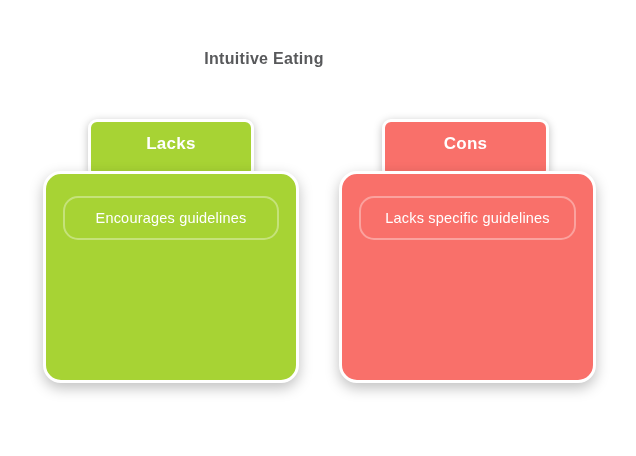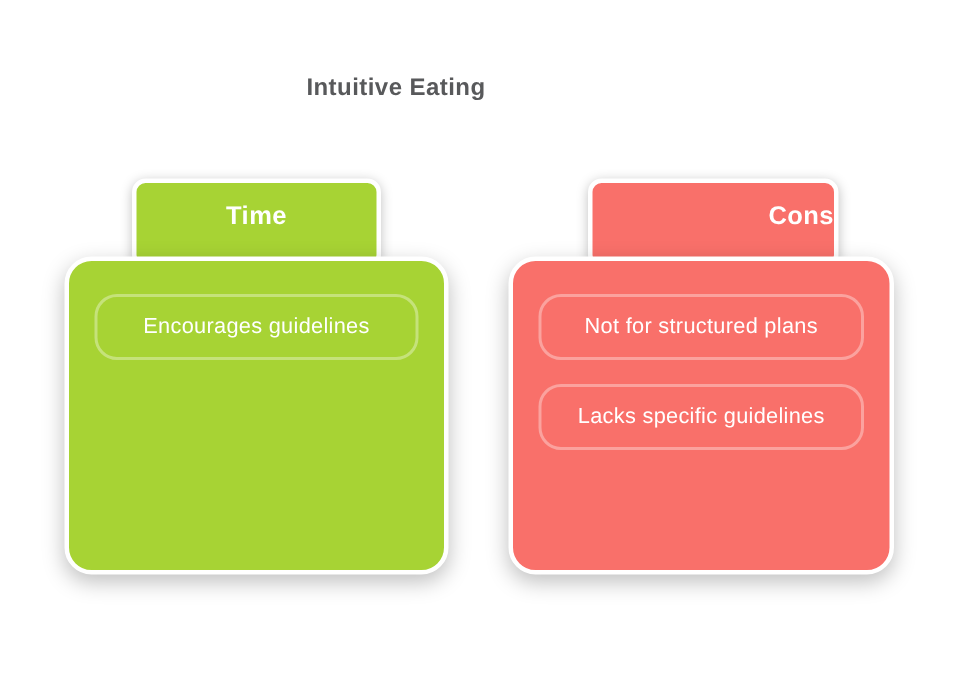--- a/index.html
+++ b/index.html
@@ -40,21 +40,21 @@
     justify-content: center;
     padding-bottom: 10px;
   }
   .tab .tab-label {
     color: #ffffff;
     font-size: 17px;
     font-weight: 700;
     letter-spacing: 0.3px;
   }
   .tab.pros { left: 88px;  width: 166px; background: var(--pros, #a7d334); }
-  .tab.cons { left: 392px; width: 167px; background: var(--cons, #f9706a); justify-content: flex-end; }
+  .tab.cons { left: 382px; width: 167px; background: var(--cons, #f9706a); }
   .col-body {
     position: absolute;
     top: 171px;
     height: 212px;
     box-sizing: border-box;
     border: 3px solid #ffffff;
     border-radius: 18px;
     box-shadow: 0 5px 14px rgba(0,0,0,0.25);
     z-index: 2;
     display: flex;
@@ -80,29 +80,28 @@
   }
 </style>
 </head>
 <body>
 
 <div class="canvas">
 
   <h1 class="title">Intuitive Eating</h1>
 
   <div class="tab pros">
-    <span class="tab-label">Time</span>
+    <span class="tab-label">Lacks</span>
   </div>
 
   <div class="tab cons">
     <span class="tab-label">Cons</span>
   </div>
 
   <div class="col-body pros">
     <div class="pill">Encourages guidelines</div>
   </div>
 
   <div class="col-body cons">
-    <div class="pill">Not for structured plans</div>
     <div class="pill">Lacks specific guidelines</div>
   </div>
 
 </div>
 
 </body></html>

